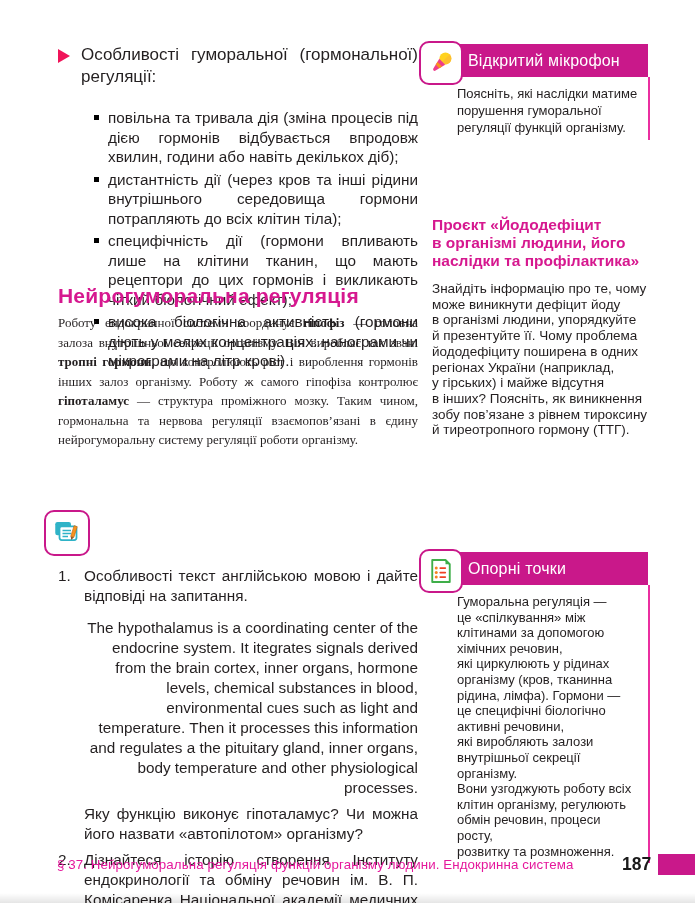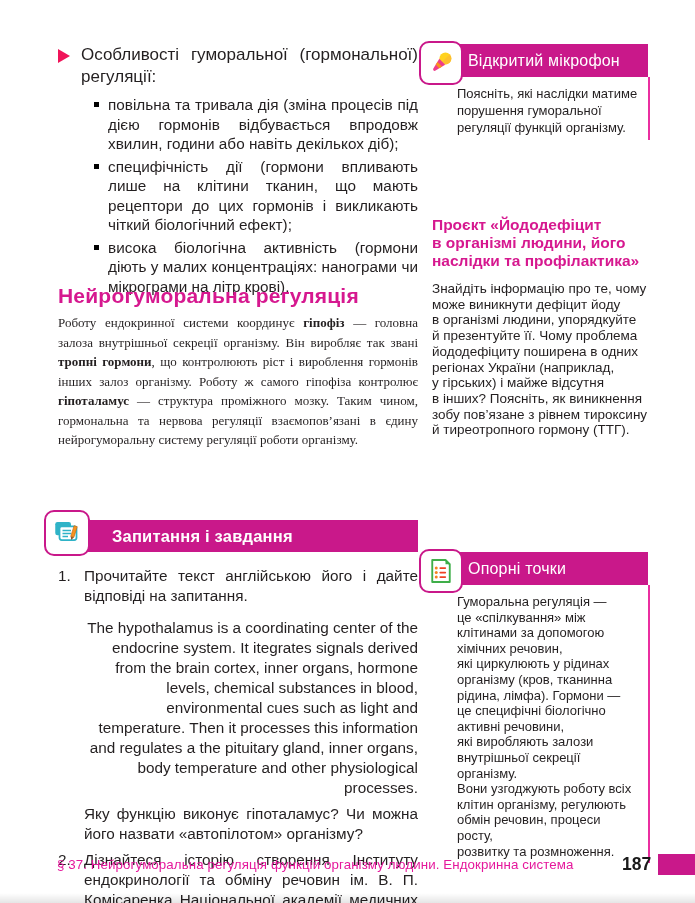--- a/index.html
+++ b/index.html
@@ -19,21 +19,21 @@
   }
   .prelines{white-space:pre-line;}
 
   
   .col-left{position:absolute;left:58px;top:44px;width:360px;}
   .feat-intro{display:flex;gap:11px;}
   .tri{flex:0 0 auto;width:0;height:0;margin-top:5px;
        border-top:7px solid transparent;border-bottom:7px solid transparent;
        border-left:12px solid var(--triangle);}
   .feat-intro p{font-size:17px;line-height:21.5px;text-align:justify;}
-  .feat-list{list-style:none;margin-top:8px;}
+  .feat-list{list-style:none;margin-top:21px;}
   .feat-list li{display:flex;gap:9px;margin-left:36px;margin-bottom:3px;}
   .sq{flex:0 0 auto;width:5px;height:5px;background:#000;margin-top:7px;}
   .feat-list p{font-size:15.3px;line-height:19.5px;text-align:justify;}
 
   h1.section-heading{position:absolute;left:0;top:240px;
     font-size:21px;font-weight:bold;color:var(--heading);letter-spacing:.2px;}
   .serif-para{position:absolute;left:0;top:269px;width:360px;
     font-family:"Liberation Serif",serif;font-size:13px;line-height:19.5px;
     text-align:justify;}
   .serif-para b{font-weight:bold;}
@@ -85,20 +85,24 @@
 
   <div class="features">
     <div class="feat-intro">
       <span class="tri"></span>
       <p>Особливості гуморальної (гормональної) регуляції:</p>
     </div>
     <ul class="feat-list">
       <li>
         <span class="sq"></span>
         <p>повільна та тривала дія (зміна процесів під дією гормонів відбувається впродовж хвилин, години або навіть декількох діб);</p>
+      </li>
+      <li>
+        <span class="sq"></span>
+        <p>дистантність дії (через кров та інші рідини внутрішнього середовища гормони потрапляють до всіх клітин тіла);</p>
       </li>
       <li>
         <span class="sq"></span>
         <p>специфічність дії (гормони впливають лише на клітини тканин, що мають рецептори до цих гормонів і викликають чіткий біологічний ефект);</p>
       </li>
       <li>
         <span class="sq"></span>
         <p>висока біологічна активність (гормони діють у малих концентраціях: нанограми чи мікрограми на літр крові).</p>
       </li>
     </ul>
@@ -115,30 +119,27 @@
         <rect x="6" y="6.6" width="13.6" height="11" rx="1.8" fill="#ffffff" stroke="#2fb3c7" stroke-width="1.4"></rect>
         <line x1="8.4" y1="10" x2="15.2" y2="10" stroke="#2fb3c7" stroke-width="1.2"></line>
         <line x1="8.4" y1="12.4" x2="15.2" y2="12.4" stroke="#2fb3c7" stroke-width="1.2"></line>
         <line x1="8.4" y1="14.8" x2="12.8" y2="14.8" stroke="#2fb3c7" stroke-width="1.2"></line>
         <g transform="rotate(18 17 12)">
           <rect x="15.9" y="6.2" width="2.6" height="9" fill="#f7941d" stroke="#c06515" stroke-width="0.5"></rect>
           <polygon points="15.9,15.2 18.5,15.2 17.2,17.8" fill="#8a5a2b"></polygon>
         </g>
       </svg>
     </div>
-    <div class="qa-bar">
-      <span>Запитання і завдання</span>
-    </div>
   </div>
 
   <ol class="questions">
     <li>
       <span class="qnum">1.</span>
       <div class="qbody">
-        <p>Прочитайте текст англійською його і дайте відповіді на запитання.</p>
+        <p>Особливості текст англійською мовою і дайте відповіді на запитання.</p>
         <p class="english">The hypothalamus is a coordinating center of the endocrine system. It itegrates signals derived from the brain cortex, inner organs, hormone levels, chemical substances in blood, environmental cues such as light and temperature. Then it processes this information and regulates a the pituitary gland, inner organs, body temperature and other physiological processes.</p>
         <p>Яку функцію виконує гіпоталамус? Чи можна його назвати «автопілотом» організму?</p>
       </div>
     </li>
     <li>
       <span class="qnum">2.</span>
       <div class="qbody">
         <p>Дізнайтеся історію створення Інституту ендокринології та обміну речовин ім. В. П. Комісаренка Національної академії медичних наук України та підготуйте про це коротке повідомлення. Які захворювання вивчають у цій провідній науковій установі України?</p>
       </div>
     </li>

